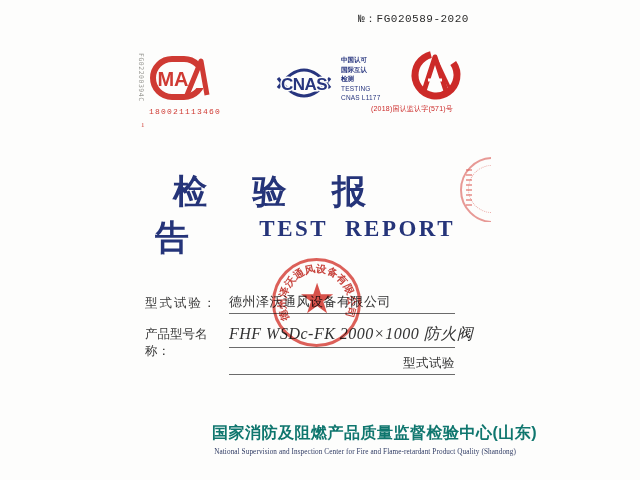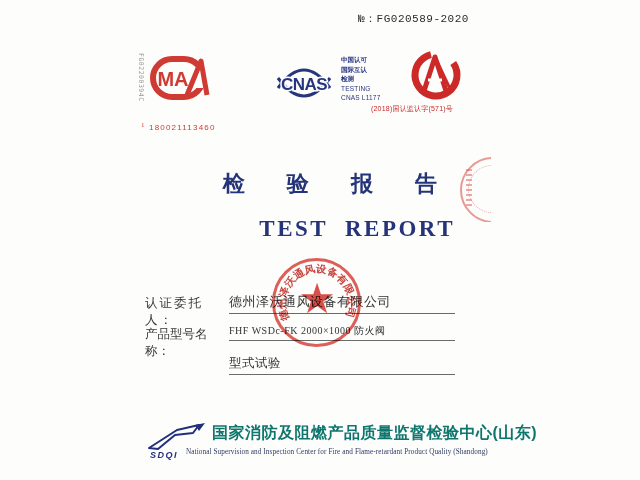--- a/index.html
+++ b/index.html
@@ -7,31 +7,31 @@
         font-family:"Liberation Serif", serif;color:#222;}
   .abs{position:absolute;}
   
   .report-no{left:358px;top:11px;font-family:"Liberation Mono", monospace;font-size:11px;color:#2b2b2b;letter-spacing:.5px;}
   
   .side-code{left:137px;top:53px;height:66px;writing-mode:vertical-rl;font-family:"DejaVu Sans Mono", monospace;
              font-size:6.5px;color:#979792;letter-spacing:.5px;}
   .side-mark{left:141px;top:121px;font-size:7px;color:#d04038;}
   
   .cma-wrap{left:149px;top:55px;width:64px;}
-  .cma-num{display:block;margin-top:18px;text-align:center;font-size:8px;color:#cf3a33;letter-spacing:1.2px;font-family:Liberation Sans, sans-serif;}
+  .cma-num{display:block;margin-top:2px;text-align:center;font-size:8px;color:#cf3a33;letter-spacing:1.2px;font-family:Liberation Mono, monospace;}
   .ilac-wrap{left:216px;top:49px;}
   .cnas-wrap{left:275px;top:62px;}
   .cnas-cap{left:341px;top:55px;width:60px;font-family:"Liberation Sans",sans-serif;
             font-size:6.5px;line-height:9.5px;color:#27357e;font-weight:bold;}
   .cnas-cap .en{font-weight:normal;letter-spacing:.2px;}
   .cal-wrap{left:407px;top:50px;}
   .cal-cap{left:371px;top:104px;width:110px;font-size:7px;color:#cc2a28;font-family:"Liberation Sans",sans-serif;letter-spacing:.2px;}
   
-  .title-cn{left:155px;top:169px;width:300px;text-align:right;font-family:"Liberation Sans",sans-serif;
-            font-weight:bold;font-size:22px;color:#253479;letter-spacing:18px;text-indent:18px;}
+  .title-cn{left:155px;top:169px;width:300px;text-align:left;font-family:"Liberation Sans",sans-serif;
+            font-weight:bold;font-size:34px;color:#253479;letter-spacing:18px;text-indent:18px;}
   .title-en{left:155px;top:216px;width:300px;text-align:right;font-family:"Liberation Serif",serif;
             font-weight:bold;font-size:23px;color:#253479;letter-spacing:2.5px;word-spacing:9px;}
   
   .field-label{left:145px;width:86px;font-size:12.5px;color:#3a3a3a;}
   .field-value{left:229px;width:226px;font-size:12.5px;color:#333;border-bottom:1px solid #6b6b6b;
                padding-bottom:2px;letter-spacing:.5px;white-space:nowrap;}
   
   .seal{left:272px;top:258px;width:90px;height:90px;mix-blend-mode:multiply;opacity:.92;}
   .seal-ring{position:absolute;left:0;top:0;width:83px;height:83px;border:3.5px solid rgba(213,53,45,.85);border-radius:50%;}
   .seal-star{position:absolute;left:0;top:20px;width:90px;text-align:center;font-size:42px;line-height:42px;
@@ -39,21 +39,21 @@
   
   .edge-stamp{left:455px;top:156px;width:36px;height:66px;overflow:hidden;mix-blend-mode:multiply;opacity:.8;}
   .edge-ring1{position:absolute;left:5px;top:1px;width:62px;height:62px;border:2px solid rgba(214,62,55,.65);border-radius:50%;}
   .edge-ring2{position:absolute;left:13px;top:9px;width:46px;height:46px;border:1.5px dotted rgba(214,62,55,.55);border-radius:50%;}
   .edge-text{position:absolute;left:11px;top:13px;width:6px;height:38px;
              background:repeating-linear-gradient(rgba(214,62,55,.55) 0 2px, transparent 2px 5px);}
   
   .sdqi-wrap{left:147px;top:422px;}
   .org-cn{left:212px;top:423px;width:310px;font-family:"Liberation Sans",sans-serif;font-weight:bold;
           font-size:16px;color:#0f766e;letter-spacing:.5px;white-space:nowrap;}
-  .org-en{left:186px;top:448px;width:330px;text-align:left;font-size:7.2px;color:#2e3a63;letter-spacing:.1px;}
+  .org-en{left:186px;top:448px;width:330px;text-align:right;font-size:7.2px;color:#2e3a63;letter-spacing:.1px;}
   svg text{font-family:"Liberation Sans",sans-serif;}
 </style>
 </head>
 <body>
 
 <div id="page">
 
   <div class="abs report-no">
     <span>№：</span><span>FG020589-2020</span>
   </div>
@@ -96,50 +96,43 @@
       <path d="M17,41 L28,7 L39,41" fill="none" stroke="#cc2a28" stroke-width="5" stroke-linejoin="round"></path>
       <path d="M28,7 L44,41" fill="none" stroke="#cc2a28" stroke-width="3"></path>
       <path d="M21,30 L35,30" fill="none" stroke="#fdfdfc" stroke-width="3"></path>
     </svg>
   </div>
   <div class="abs cal-cap">(2018)国认监认字(571)号</div>
 
   <div class="abs title-cn">检 验 报 告</div>
   <div class="abs title-en">TEST REPORT</div>
 
-  <div class="abs field-label" style="top:295px;letter-spacing:2px;">认证委托人：</div>
+  <div class="abs field-label" style="top:295px;letter-spacing:2px;">型式试验：</div>
   <div class="abs field-value" style="top:293px;font-size:13px;">德州泽沃通风设备有限公司</div>
 
   <div class="abs field-label" style="top:326px;">产品型号名称：</div>
-  <div class="abs field-value" style="top:324px;font-size:10px;">FHF WSDc-FK 2000×1000 防火阀</div>
+  <div class="abs field-value" style="top:324px;font-size:16px;font-style:italic;">FHF WSDc-FK 2000×1000 防火阀</div>
 
-  <div class="abs field-value" style="top:355px;">型式试验</div>
+  <div class="abs field-value" style="top:355px;text-align:right;">型式试验</div>
 
   <div class="abs seal">
     <div class="seal-ring"></div>
     <svg width="90" height="90" viewBox="0 0 90 90" style="position:absolute;left:0;top:0;">
       <defs>
           <path id="sealArc" d="M 17.5,61 A 31.5,31.5 0 1 1 72.5,61" fill="none"></path>
         </defs>
       <text font-size="10" font-weight="bold" fill="#c5332c">
         <textPath href="#sealArc" startOffset="0" textLength="128" lengthAdjust="spacingAndGlyphs">德州泽沃通风设备有限公司</textPath>
       </text>
     </svg>
     <div class="seal-star">★</div>
   </div>
 
   <div class="abs edge-stamp">
     <div class="edge-ring1"></div>
     <div class="edge-ring2"></div>
     <div class="edge-text"></div>
   </div>
 
-  <div class="abs sdqi-wrap">
-    <svg width="62" height="38" viewBox="0 0 62 38">
-      <path d="M2,26 L30,8 L52,3 L46,11 L28,13 L11,27 Z" fill="#fdfdfc" stroke="#22307c" stroke-width="2" stroke-linejoin="round"></path>
-      <path d="M48,3 L58,1 L52,9 Z" fill="#22307c"></path>
-      <text x="3" y="36" font-size="9" font-weight="bold" font-style="italic" fill="#22307c" letter-spacing="1.5">SDQI</text>
-    </svg>
-  </div>
   <div class="abs org-cn">国家消防及阻燃产品质量监督检验中心(山东)</div>
   <div class="abs org-en">National Supervision and Inspection Center for Fire and Flame-retardant Product Quality (Shandong)</div>
 
 </div>
 
 </body></html>

